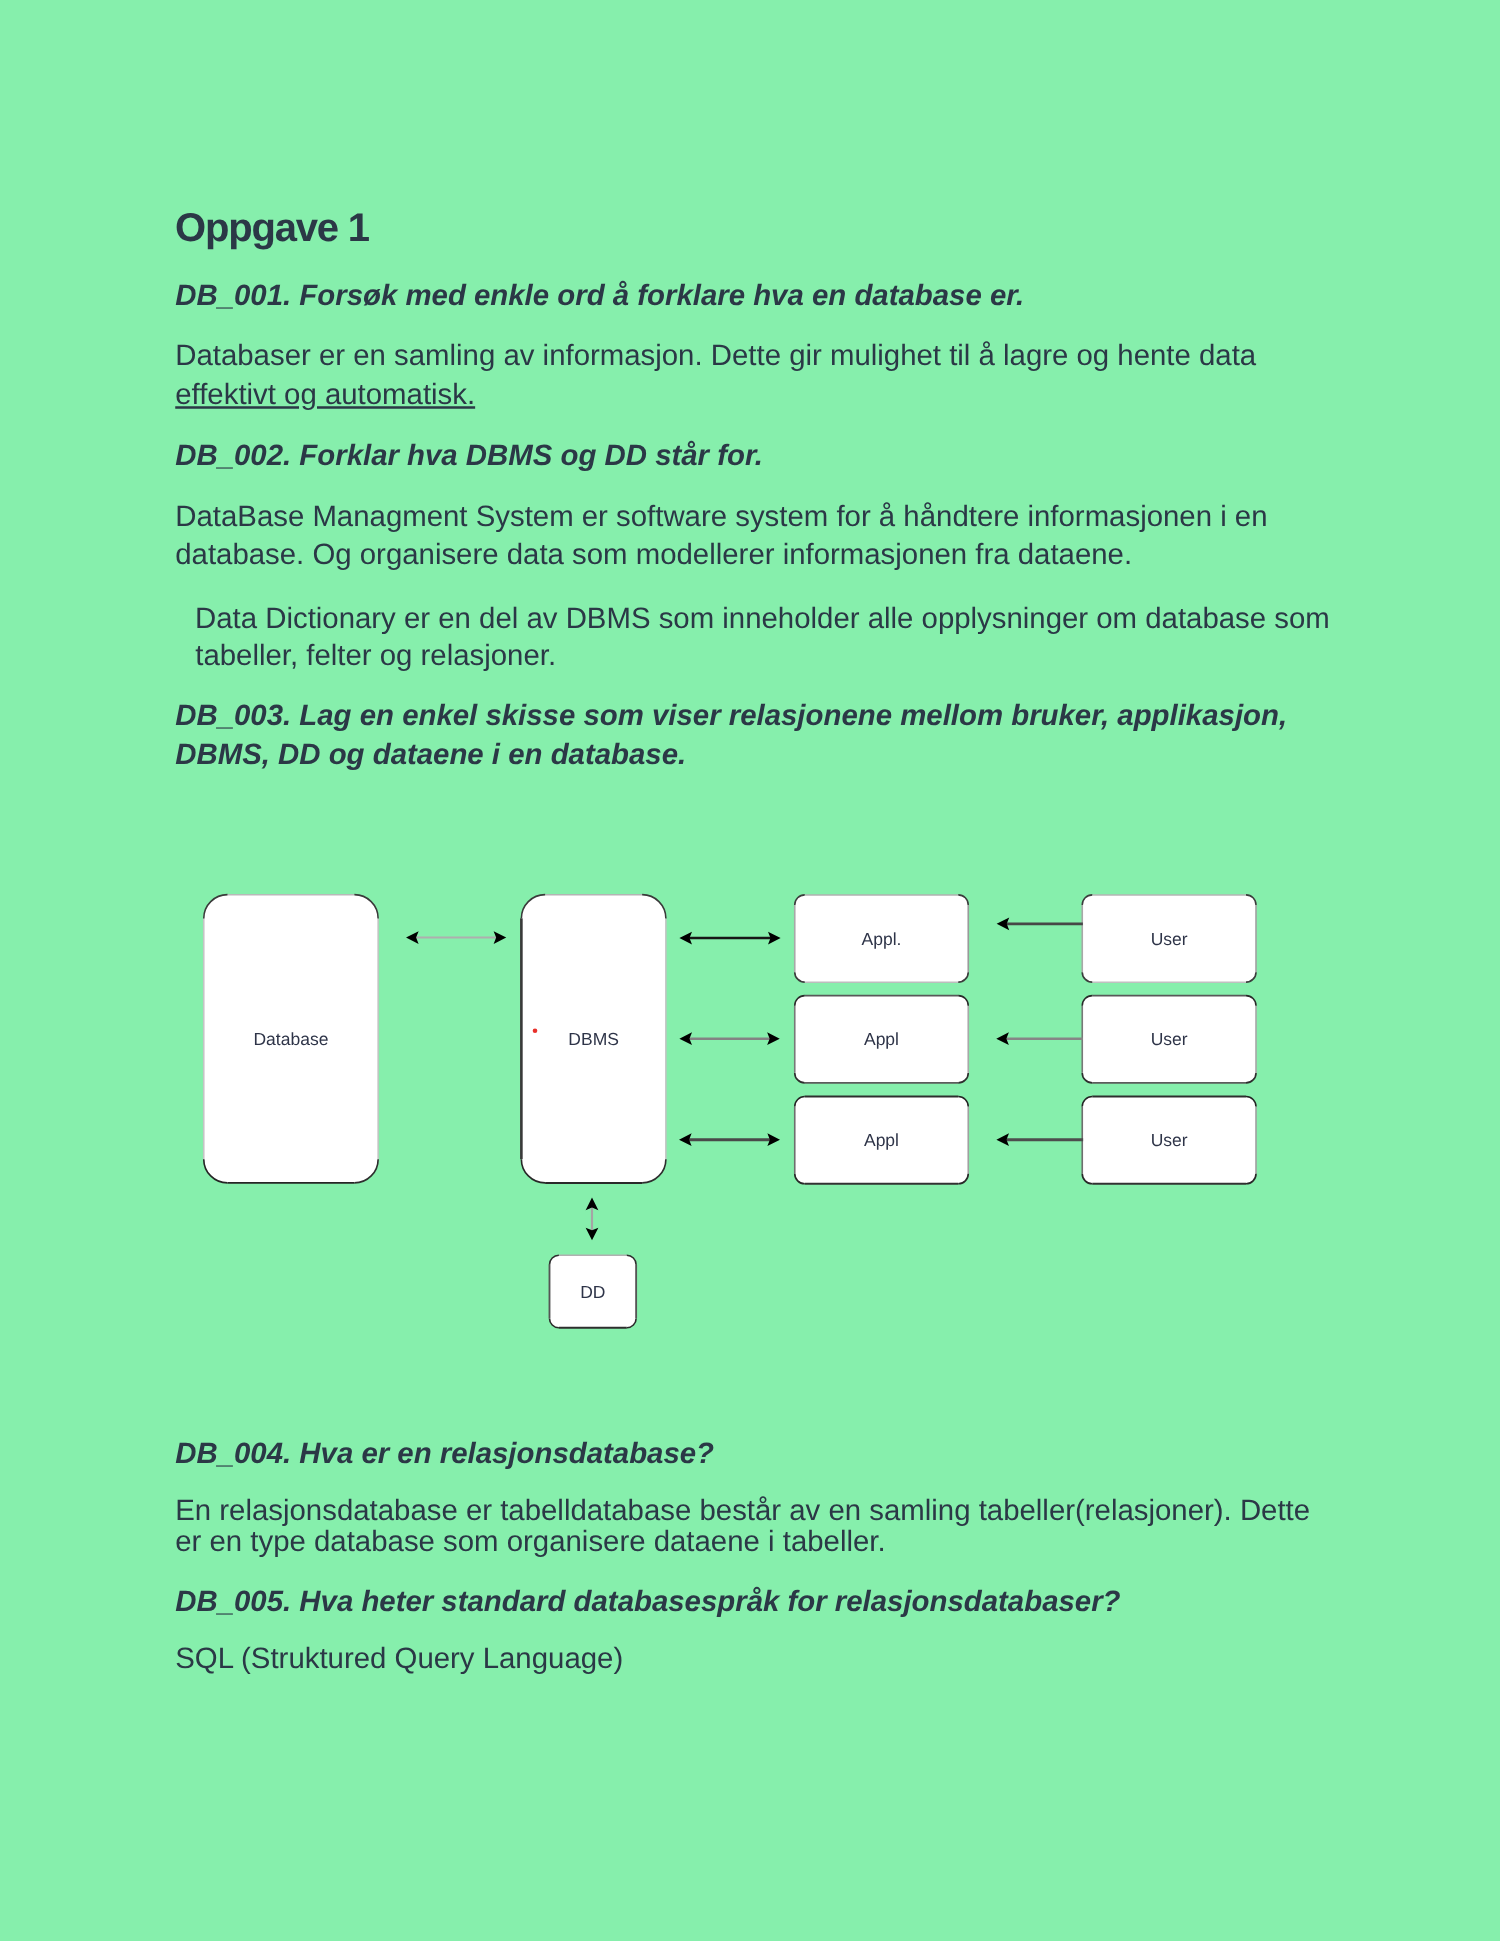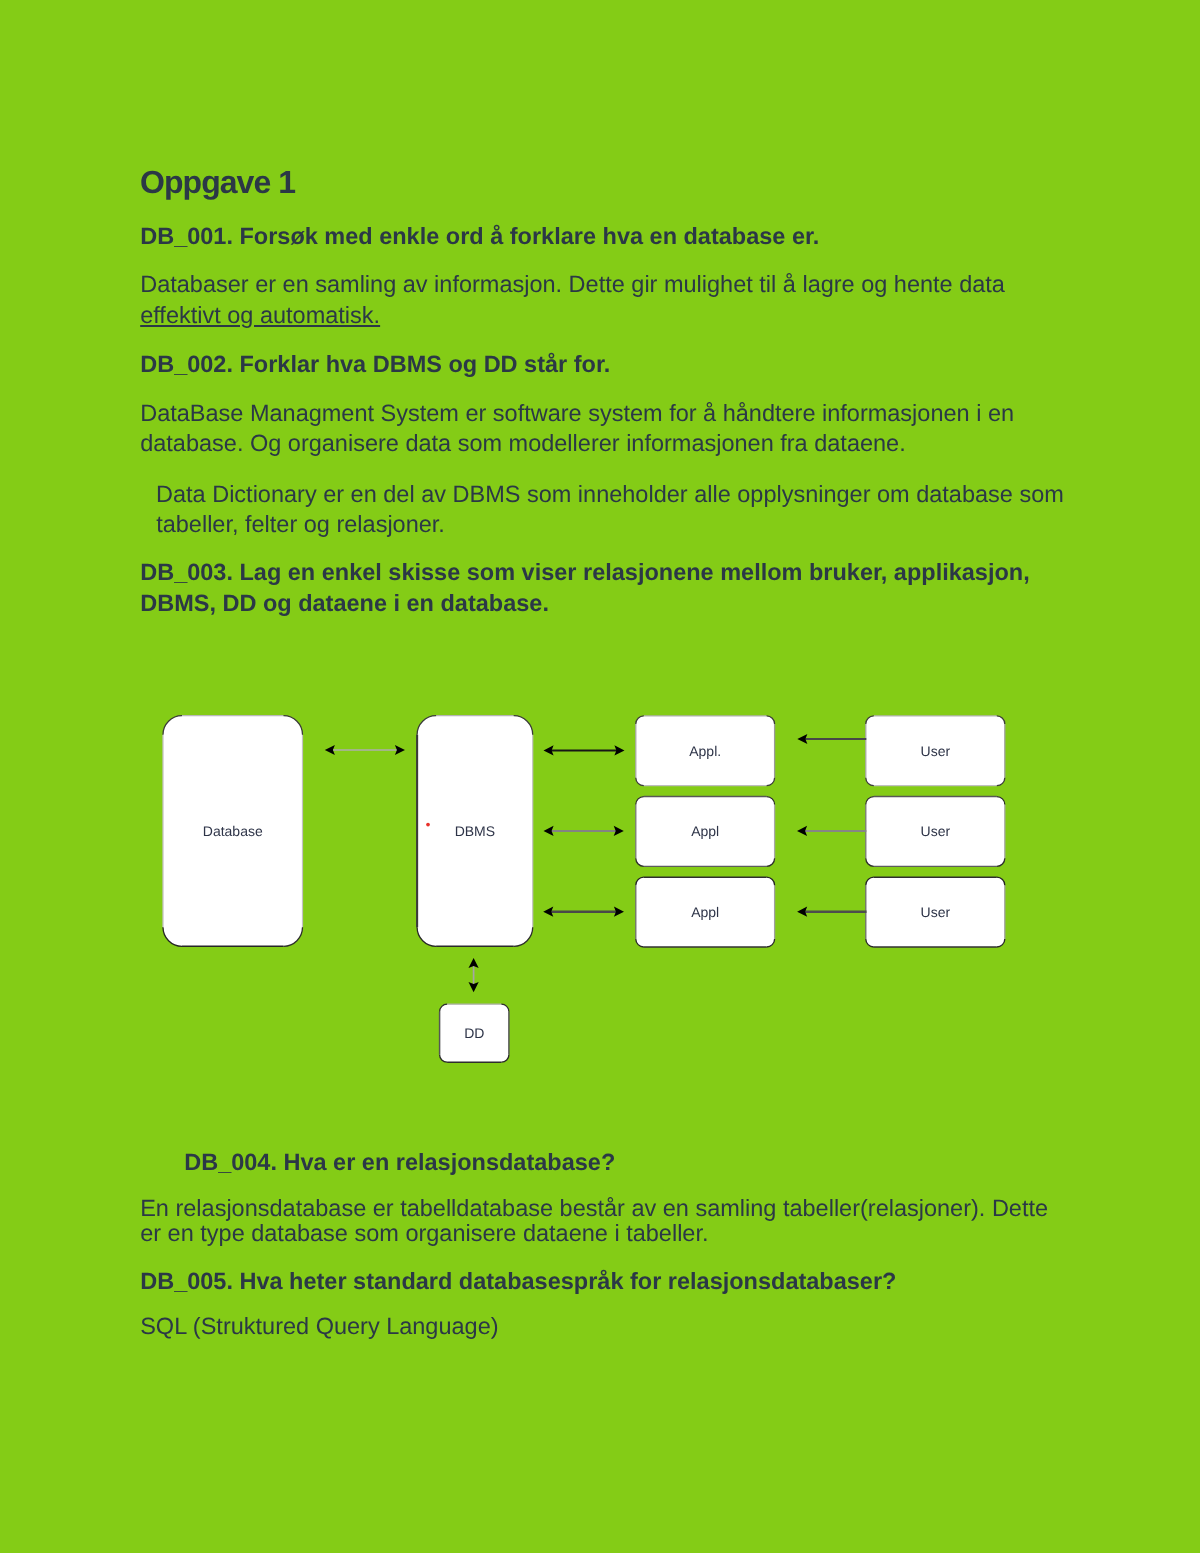--- a/index.html
+++ b/index.html
@@ -4,26 +4,26 @@
 <title>Oppgave 1</title>
 <style>
   html, body { margin:0; padding:0; background:#ffffff; }
   body {
     width:1200px; height:1553px;
     font-family:"Liberation Sans", sans-serif;
     color:#2b3846;
     -webkit-font-smoothing:antialiased;
     text-rendering:geometricPrecision;
   }
-  .page { position:relative; width:1200px; height:1553px; overflow:hidden; background:#84cc16; }
+  .page { position:relative; width:1200px; height:1553px; overflow:hidden; background:#86efac; }
 
   .txt  { margin:0; position:absolute; white-space:nowrap; font-size:23.5px; line-height:1; }
   .title{ margin:0; position:absolute; white-space:nowrap; font-size:32px; font-weight:bold;
           letter-spacing:-0.95px; line-height:1; }
-  .q    { font-weight:bold; }
+  .q    { font-weight:bold; font-style:italic; }
 
   .diagram { position:absolute; left:0; top:0; width:1200px; height:1553px; }
   svg text { -webkit-font-smoothing:antialiased; text-rendering:geometricPrecision;
              font-family:"Liberation Sans", sans-serif; font-size:14px; }
 </style>
 </head>
 <body>
 
 <div class="page">
 
@@ -32,21 +32,21 @@
     <p class="txt q" style="left: 140.2px; top: 224.7px;">DB_001. Forsøk med enkle ord å forklare hva en database er.</p>
     <p class="txt" style="left: 140.2px; top: 272.7px;">Databaser er en samling av informasjon. Dette gir mulighet til å lagre og hente data</p>
     <p class="txt" style="left: 140.2px; top: 303.7px; text-decoration: underline;">effektivt og automatisk.</p>
     <p class="txt q" style="left: 140.2px; top: 352.7px;">DB_002. Forklar hva DBMS og DD står for.</p>
     <p class="txt" style="left: 140.2px; top: 401.7px;">DataBase Managment System er software system for å håndtere informasjonen i en</p>
     <p class="txt" style="left: 140.2px; top: 431.7px;">database. Og organisere data som modellerer informasjonen fra dataene.</p>
     <p class="txt" style="left: 156px; top: 482.7px;">Data Dictionary er en del av DBMS som inneholder alle opplysninger om database som</p>
     <p class="txt" style="left: 140.2px; top: 512.7px; margin-left: 16px;">tabeller, felter og relasjoner.</p>
     <p class="txt q" style="left: 140.2px; top: 560.7px; text-align: right;">DB_003. Lag en enkel skisse som viser relasjonene mellom bruker, applikasjon,</p>
     <p class="txt q" style="left: 140.2px; top: 591.7px;">DBMS, DD og dataene i en database.</p>
-    <p class="txt q" style="left: 140.2px; top: 1150.7px; margin-left: 44px;">DB_004. Hva er en relasjonsdatabase?</p>
+    <p class="txt q" style="left: 140.2px; top: 1150.7px;">DB_004. Hva er en relasjonsdatabase?</p>
     <p class="txt" style="left: 140.2px; top: 1196.7px;">En relasjonsdatabase er tabelldatabase består av en samling tabeller(relasjoner). Dette</p>
     <p class="txt" style="left: 140.2px; top: 1221.7px;">er en type database som organisere dataene i tabeller.</p>
     <p class="txt q" style="left: 140.2px; top: 1269.7px;">DB_005. Hva heter standard databasespråk for relasjonsdatabaser?</p>
     <p class="txt" style="left: 140.2px; top: 1314.7px;">SQL (Struktured Query Language)</p>
   </div>
 
   <div class="diagram">
     <svg width="1200" height="1553" viewBox="0 0 1200 1553">
       <g>
         <rect class="node-fill" fill="#ffffff" x="163" y="715.7" width="139.5" height="230.6" rx="19" ry="19"></rect>

